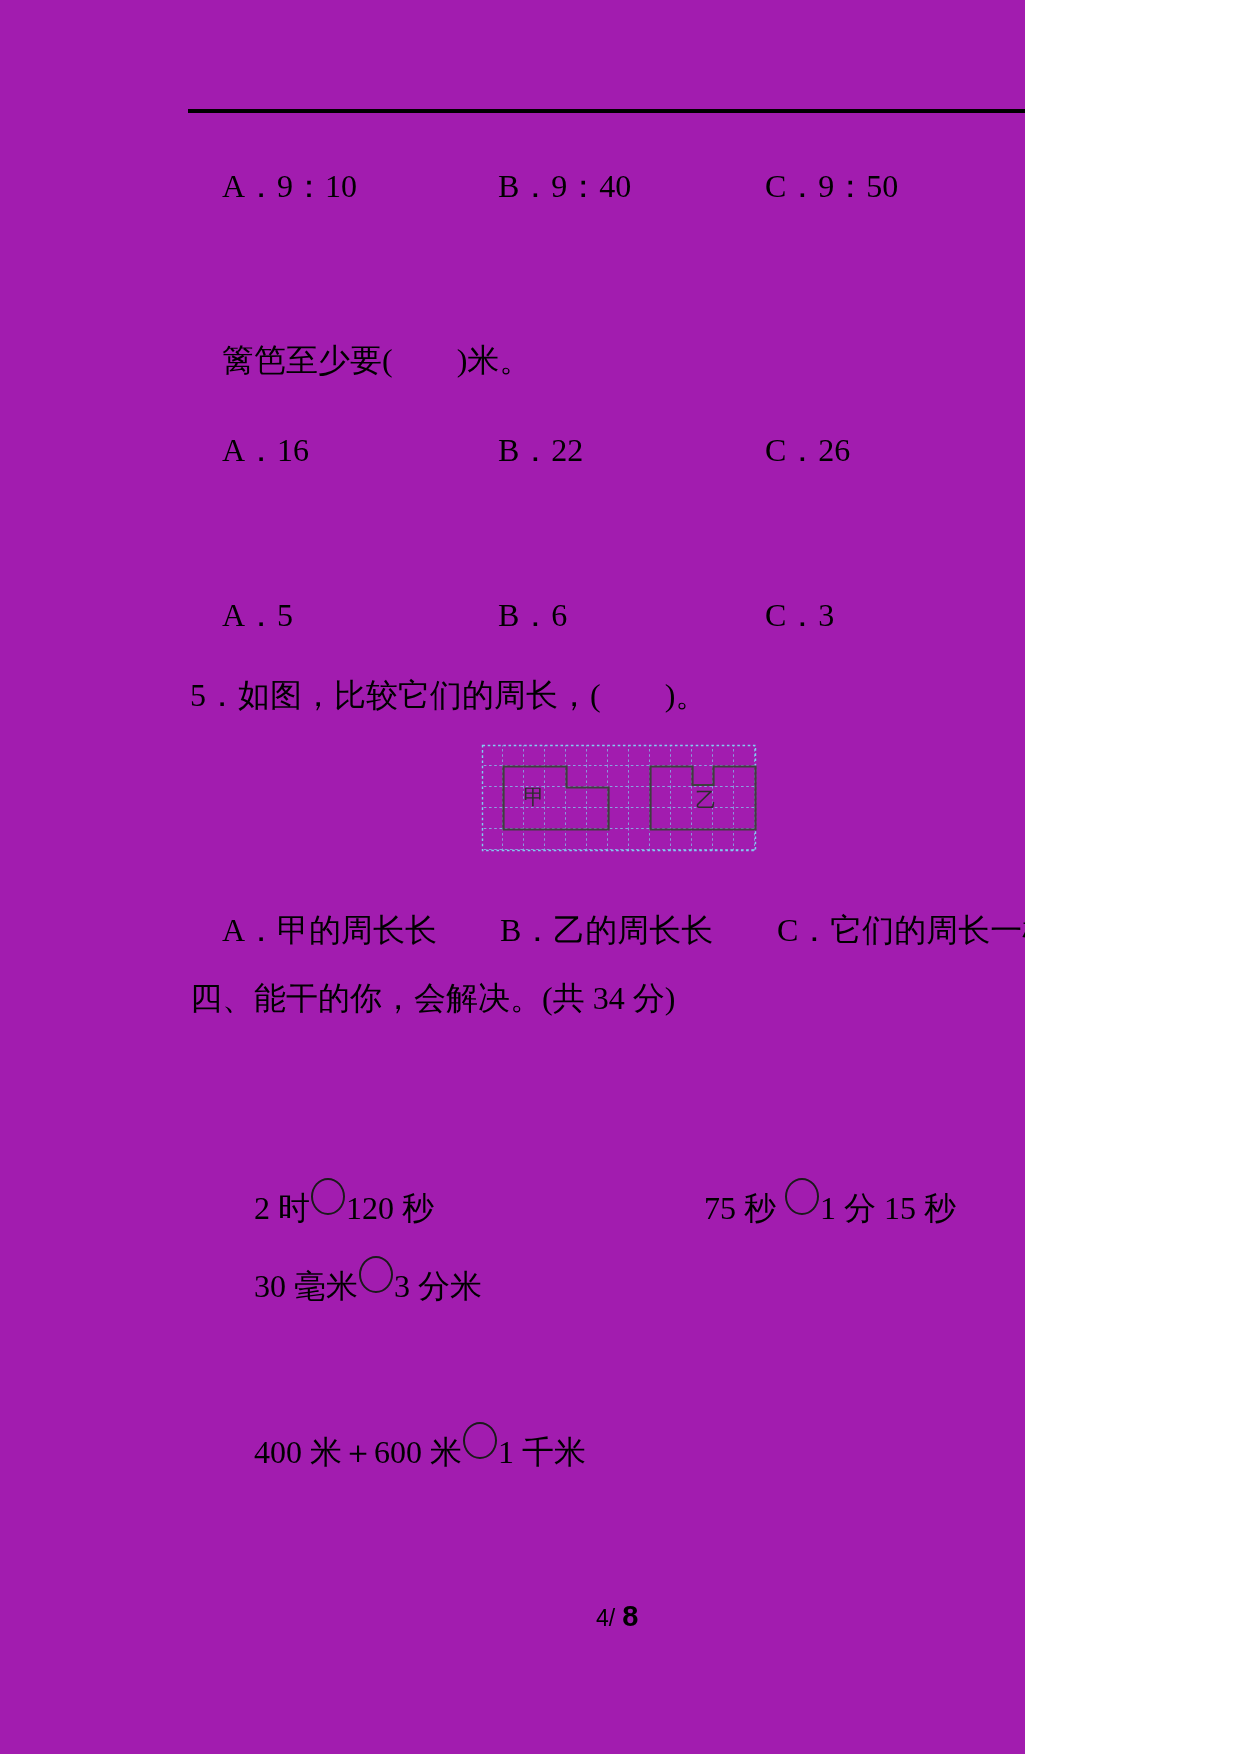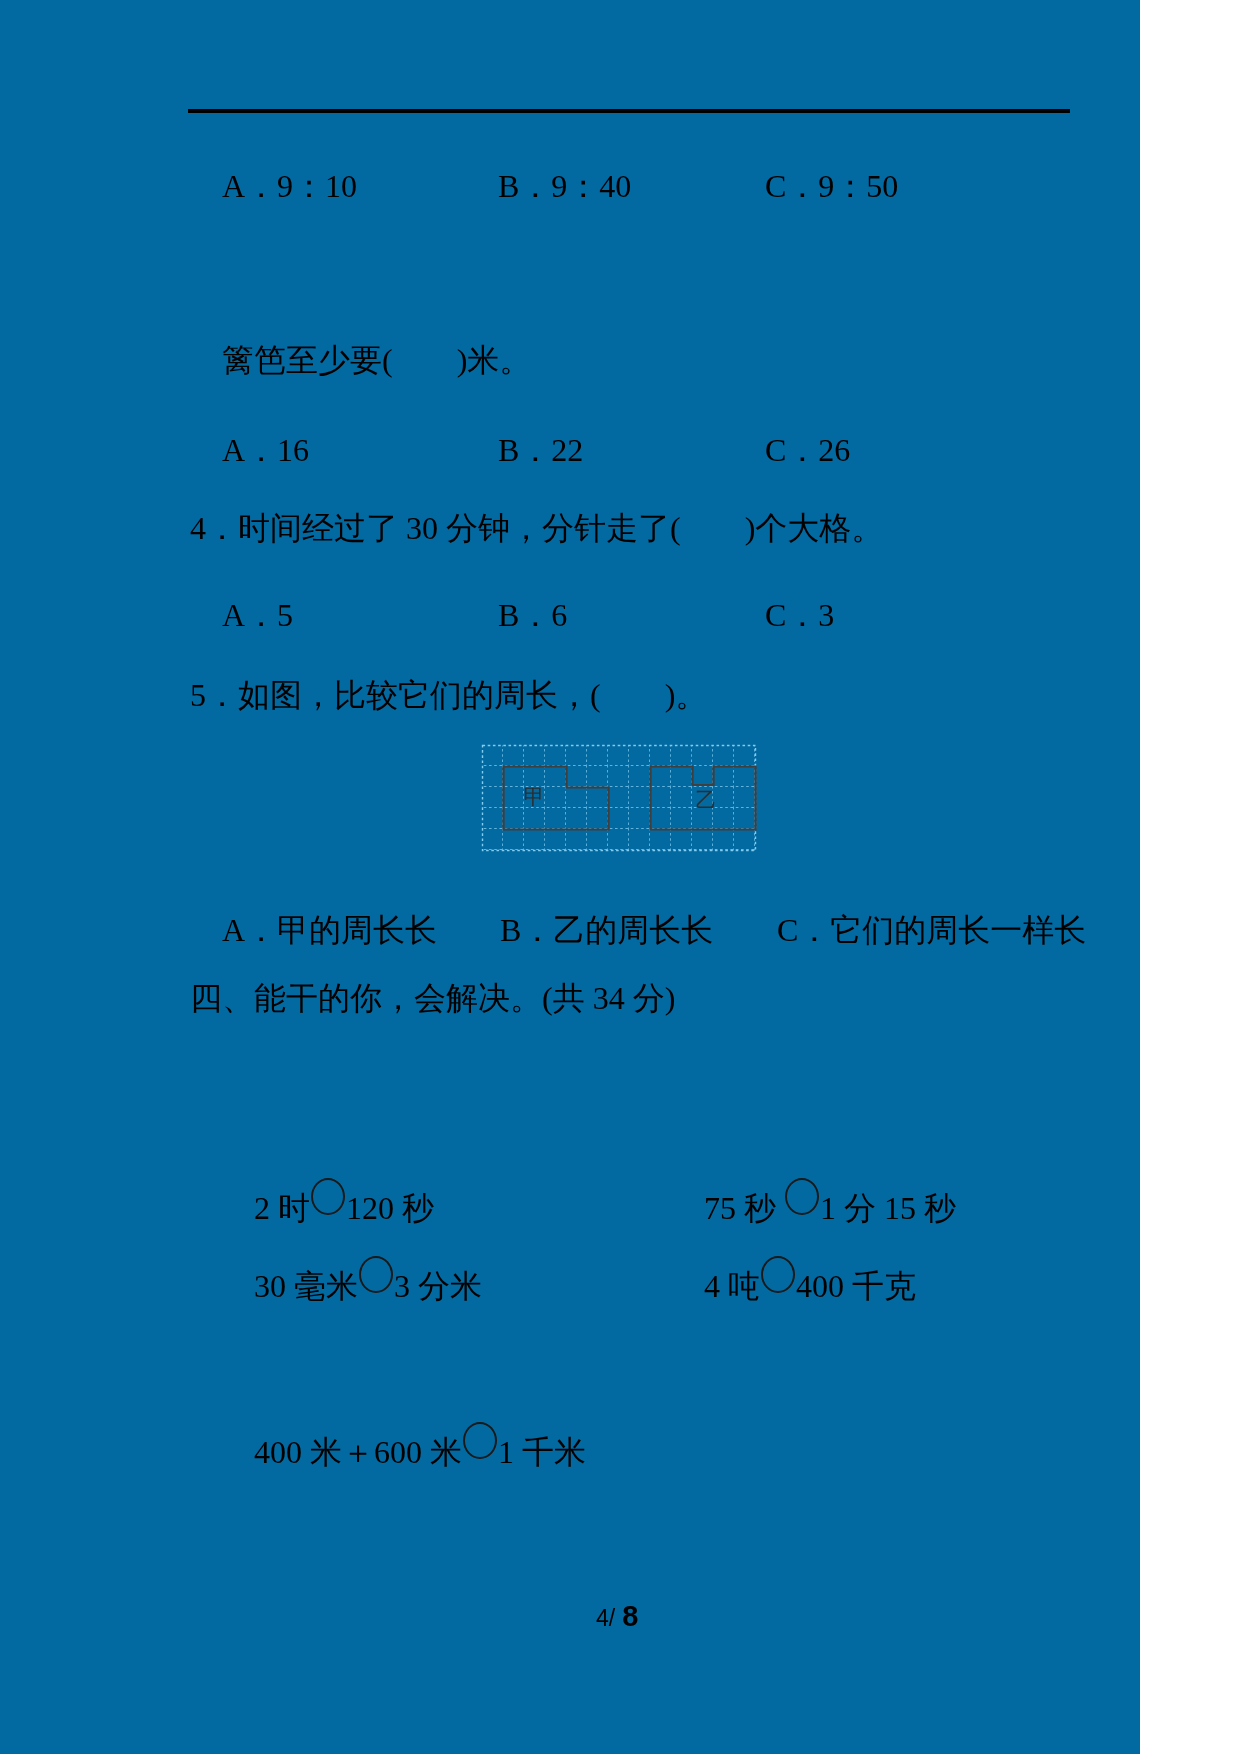--- a/index.html
+++ b/index.html
@@ -1,20 +1,20 @@
 <!DOCTYPE html>
 <html><head>
 <meta charset="utf-8">
 <style>
   html,body{margin:0;padding:0;background:#ffffff;}
   .page{
     position:relative;
-    width:1140px;
+    width:1025px;
     height:1754px;
-    background:#0369a1;
+    background:#a21caf;
     font-family:"Liberation Serif","DejaVu Serif",serif;
     color:#000;
     overflow:hidden;
   }
   .line{
     position:absolute;
     font-size:32px;
     line-height:40px;
     white-space:pre;
   }
@@ -70,21 +70,20 @@
   </div>
 
   <div class="line" style="left:222px; top:340px">篱笆至少要(　　)米。</div>
 
   <div>
     <span class="line opt a" style="top:430px">A．16</span>
     <span class="line opt b" style="top:430px">B．22</span>
     <span class="line opt c" style="top:430px">C．26</span>
   </div>
 
-  <div class="line" style="left:190px; top:508px">4．时间经过了 30 分钟，分针走了(　　)个大格。</div>
 
   <div>
     <span class="line opt a" style="top:595px">A．5</span>
     <span class="line opt b" style="top:595px">B．6</span>
     <span class="line opt c" style="top:595px">C．3</span>
   </div>
 
   <div class="line" style="left:190px; top:675px">5．如图，比较它们的周长，(　　)。</div>
 
   <svg class="figure" width="277" height="110" viewBox="0 0 277 110">
@@ -113,23 +112,20 @@
   <div class="line" style="left:222px; top:1138px">
     <span>2 时</span><span class="circle"></span><span>120 秒</span>
   </div>
   <div class="line" style="left:672px; top:1138px">
     <span>75 秒 </span><span class="circle"></span><span>1 分 15 秒</span>
   </div>
 
   <div class="line" style="left:222px; top:1216px">
     <span>30 毫米</span><span class="circle"></span><span>3 分米</span>
   </div>
-  <div class="line" style="left:672px; top:1216px">
-    <span>4 吨</span><span class="circle"></span><span>400 千克</span>
-  </div>
 
 
   <div class="line" style="left:222px; top:1382px">
     <span>400 米＋600 米</span><span class="circle"></span><span>1 千米</span>
   </div>
 
 
   <div class="footer">
     <span class="pg-cur">4/</span>
     <span class="pg-total">8</span>

